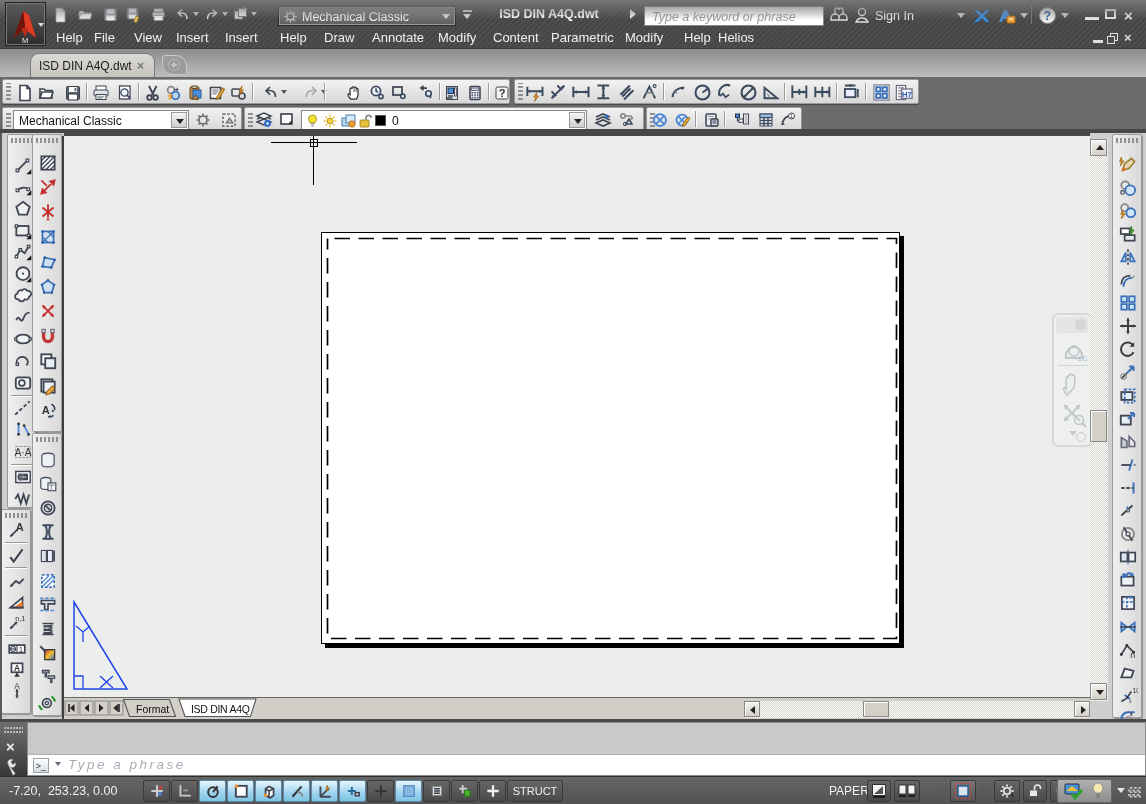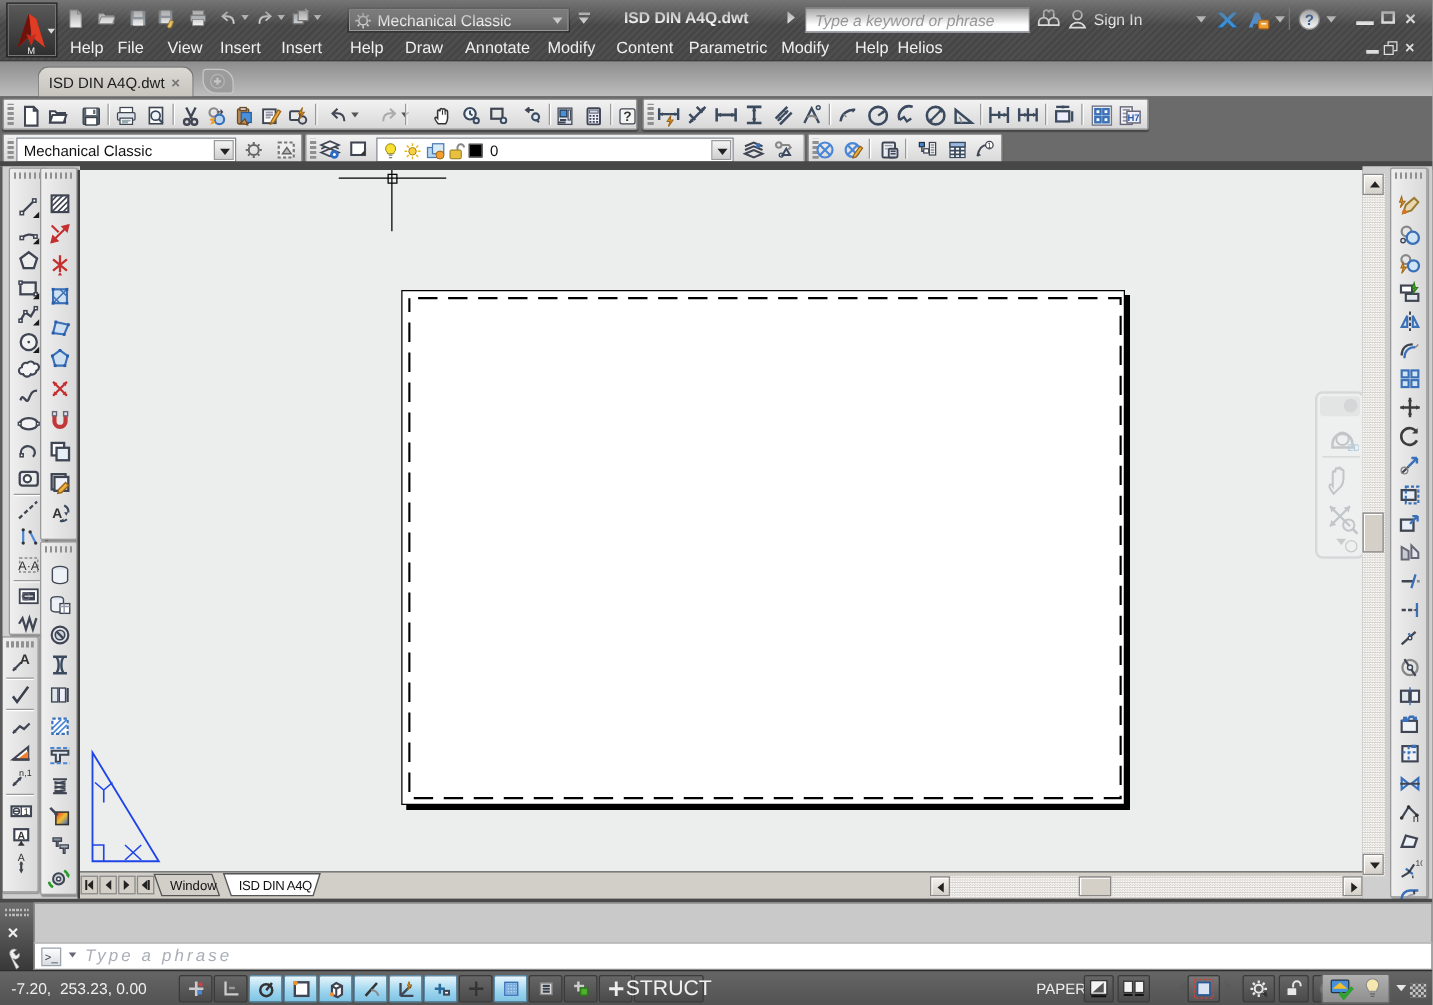--- a/index.html
+++ b/index.html
@@ -1147,21 +1147,21 @@
           <path d="M35 4v8l4.5-4z"></path>
           <rect x="46" y="1" width="13" height="14" fill="#d4d0c8" stroke="#888"></rect>
           <path d="M49.5 4v8L54 8z" transform="rotate(180 51.7 8)"></path>
           <rect x="54.2" y="4" width="1.6" height="8"></rect>
         </g>
       </svg></div>
 <div class="abs" style="left:55px;top:0"><svg width="145" height="20" viewBox="0 0 145 20" style="">
         <path d="M4.5 1.5H50.5L56.5 18.5H10.5z" fill="#d2cfc8" stroke="#555" stroke-width="1.1"></path>
         <path d="M60 1H137L131.5 18.5H66z" fill="#fff" stroke="#555" stroke-width="1.1"></path>
       </svg></div>
-<span class="abs" style="left:72px;top:5px;font-size:10.5px;color:#111">Window</span>
+<span class="abs" style="left:72px;top:5px;font-size:10.5px;color:#111">Format</span>
 <span class="abs" style="left:127px;top:5px;font-size:10.5px;letter-spacing:-.3px;color:#111">ISD DIN A4Q</span>
 <div class="abs" style="left:680px;top:3px;width:346px;height:17px;background:repeating-conic-gradient(#ffffff 0 25%,#d6d3cc 0 50%) 0 0/2px 2px">
 <div style="position:absolute;left:0;top:0;width:16px;height:16px;background:linear-gradient(#f4f2ee,#d4d0c8);border:1px solid #888;box-shadow:inset 1px 1px 0 #fff">
         <div style="position:absolute;left:4px;top:4px;border:4px solid transparent;border-right:5px solid #222;margin-left:-3px"></div>
       </div>
 <div style="position:absolute;left:119px;top:0;width:26px;height:16px;background:#d4d0c8;border:1px solid #888;box-shadow:inset 1px 1px 0 #fff"></div>
 <div style="position:absolute;right:0;top:0;width:16px;height:16px;background:linear-gradient(#f4f2ee,#d4d0c8);border:1px solid #888;box-shadow:inset 1px 1px 0 #fff">
         <div style="position:absolute;left:6px;top:4px;border:4px solid transparent;border-left:5px solid #222"></div>
       </div>
 </div>
@@ -1258,21 +1258,21 @@
       <svg width="16" height="16" viewBox="0 0 14 14">
         <path d="M5 2v7M2 5h7" stroke="#ccc" stroke-width="1.75"></path>
         <rect x="6.5" y="6.5" width="5" height="5" fill="#50b030" stroke="#2a7a18"></rect>
       </svg>
     </div>
 <div class="sbbtn" style="left:479px">
       <svg width="16" height="16" viewBox="0 0 14 14">
         <path d="M7 2v10M2 7h10" stroke="#eee" stroke-width="2.00"></path>
       </svg>
     </div>
-<div class="sbbtn" style="left:507px;width:56px;color:#f0f0f0;font-size:17px">STRUCT</div>
+<div class="sbbtn" style="left:507px;width:56px;color:#f0f0f0;font-size:11px">STRUCT</div>
 <span class="abs" style="left:829px;top:7px;color:#efefef;font-size:12px">PAPER</span>
 <div class="sbbtn" style="left:867px;width:24px">
       <svg width="16" height="16" viewBox="0 0 16 16" style="">
         <rect x="1.5" y="1.5" width="13" height="11" fill="#f4f4f4" stroke="#333"></rect>
         <path d="M3 11l9-8v8z" fill="#555"></path>
         <path d="M2 14h12" stroke="#111" stroke-width="1.6"></path>
       </svg>
     </div>
 <div class="sbbtn" style="left:894px;width:26px">
       <svg width="18" height="16" viewBox="0 0 18 16" style="">

